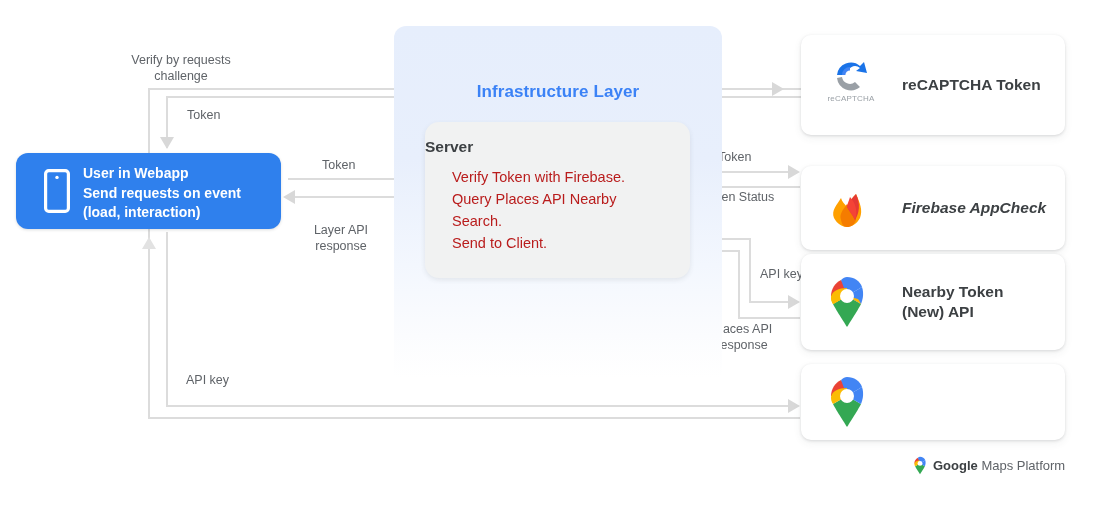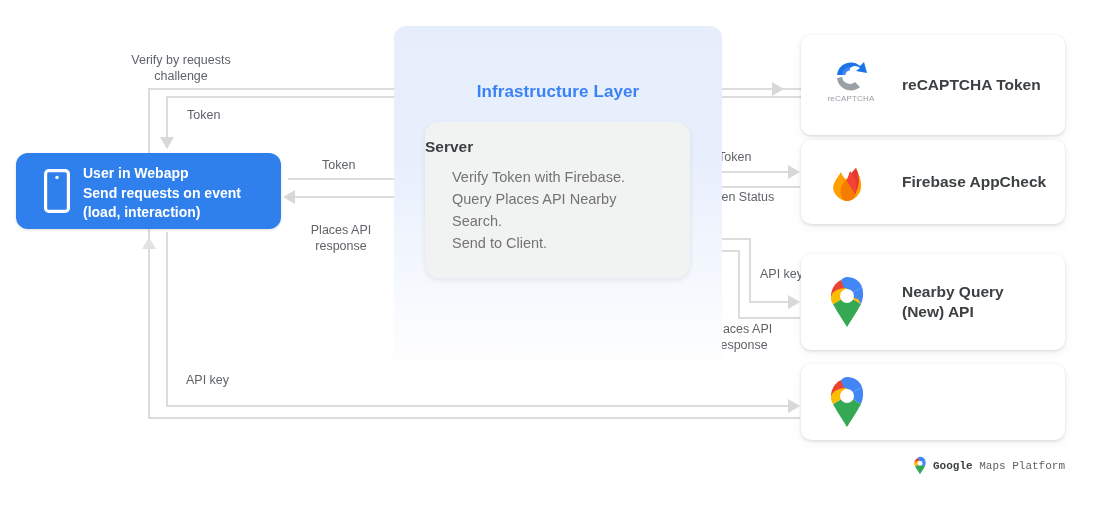--- a/index.html
+++ b/index.html
@@ -74,21 +74,21 @@
     border-radius:14px;
     box-shadow:0 2px 5px rgba(60,64,67,.10);
   }
   #server-title{
     position:absolute;top:16px;left:0;width:100%;
     color:#3c4043;
     font-size:15.5px;font-weight:bold;
   }
   #server-body{
     position:absolute;top:44px;left:27px;right:16px;
-    color:#737373;font-size:14.5px;line-height:22px;
+    color:#b91c1c;font-size:14.5px;line-height:22px;
     white-space:pre-line;
   }
 
   
   #webapp{
     position:absolute;
     left:16px;top:153px;width:265px;height:76px;
     background:#2f80ed;
     border-radius:12px;
     box-shadow:0 1px 3px rgba(60,64,67,.18);
@@ -112,36 +112,36 @@
     display:flex;align-items:center;height:100%;
     padding-left:22px;box-sizing:border-box;
   }
   .card-icon{width:56px;flex:0 0 56px;position:relative;height:100%;}
   .card-label{
     color:#3c4043;font-size:15.5px;font-weight:bold;line-height:20px;
     white-space:pre-line;margin-left:23px;
   }
 
   #card-recaptcha{top:35px;height:100px;}
-  #card-firebase{top:140px;height:84px;}
+  #card-firebase{top:166px;height:84px;font-style:italic;}
   #card-nearby{top:254px;height:96px;}
   #card-mapsjs{top:364px;height:76px;}
 
   .recaptcha-wrap{position:absolute;left:0;top:18px;width:56px;}
   .recaptcha-cap{
     font-size:8px;color:#9aa0a6;text-align:center;
     margin-top:1px;letter-spacing:.2px;
   }
 
   
   #footer{
     position:absolute;left:913px;top:456px;
     display:flex;align-items:center;gap:6px;
   }
-  #footer-text{font-size:11px;color:#5f6368;font-family:Liberation Mono, monospace;}
+  #footer-text{font-size:13px;color:#5f6368;}
   #footer-text b{color:#3c4043;font-weight:bold;}
 </style>
 </head>
 <body>
 
 <div id="stage">
 
   <div class="ln v" style="left:148px;top:88px;height:310px;"></div>
   <div class="ln h" style="left:148px;top:88px;width:660px;"></div>
   <div class="arw right" style="left:772px;top:82px;"></div>
@@ -153,21 +153,21 @@
   <div class="lbl center" style="left:108px;top:52px;width:146px;">Verify by requests
 challenge</div>
   <div class="lbl" style="left:187px;top:107px;">Token</div>
 
   <div class="ln h" style="left:288px;top:178px;width:126px;"></div>
   <div class="arw right" style="left:412px;top:172px;"></div>
   <div class="lbl" style="left:322px;top:157px;">Token</div>
 
   <div class="ln h" style="left:294px;top:196px;width:128px;"></div>
   <div class="arw left" style="left:283px;top:190px;"></div>
-  <div class="lbl center" style="left:294px;top:222px;width:94px;">Places API
+  <div class="lbl center" style="left:294px;top:222px;width:94px;">Layer API
 response</div>
 
   <div class="ln h" style="left:694px;top:171px;width:100px;"></div>
   <div class="arw right" style="left:788px;top:165px;"></div>
   <div class="lbl" style="left:718px;top:149px;">Token</div>
 
   <div class="ln h" style="left:700px;top:186px;width:100px;"></div>
   <div class="arw left" style="left:689px;top:180px;"></div>
   <div class="lbl" style="left:702px;top:189px;">Token Status</div>
 
@@ -255,21 +255,21 @@
           <path d="M20 51 C20 51 9 34 6 28 L20 20 L34 28 C31 34 20 51 20 51 Z" fill="#34a853"></path>
           <path d="M4 20 C4 13 8 7 14 4 L22 16 L14 24 Z" fill="#ea4335"></path>
           <path d="M20 1 C27 1 33 5 35 11 L20 20 L14 4 C16 2 18 1 20 1 Z" fill="#4285f4"></path>
           <path d="M35 11 C37 17 36 23 34 28 L20 20 Z" fill="#4285f4"></path>
           <path d="M4 20 C4 24 5 26 6 28 L20 20 L14 24 Z" fill="#fbbc04"></path>
           <path d="M6 28 L20 20 L34 28 C33 26 32 24 31 23 L20 20 L9 23 Z" fill="#fbbc04"></path>
           <path d="M4 21 C4 25 5 26 6 28 L20 20 L20 12 C12 12 5 15 4 21 Z" fill="#fbbc04"></path>
           <circle cx="20" cy="20" r="7" fill="#ffffff"></circle>
         </svg>
       </div>
-      <div class="card-label">Nearby Query
+      <div class="card-label">Nearby Token
 (New) API</div>
     </div>
   </div>
 
   <div class="card" id="card-mapsjs">
     <div class="card-inner">
       <div class="card-icon">
         <svg width="40" height="52" viewBox="0 0 40 52" style="position:absolute;top:50%;left:4px;transform:translateY(-50%);">
           <path d="M20 51 C20 51 9 34 6 28 L20 20 L34 28 C31 34 20 51 20 51 Z" fill="#34a853"></path>
           <path d="M4 20 C4 13 8 7 14 4 L22 16 L14 24 Z" fill="#ea4335"></path>

